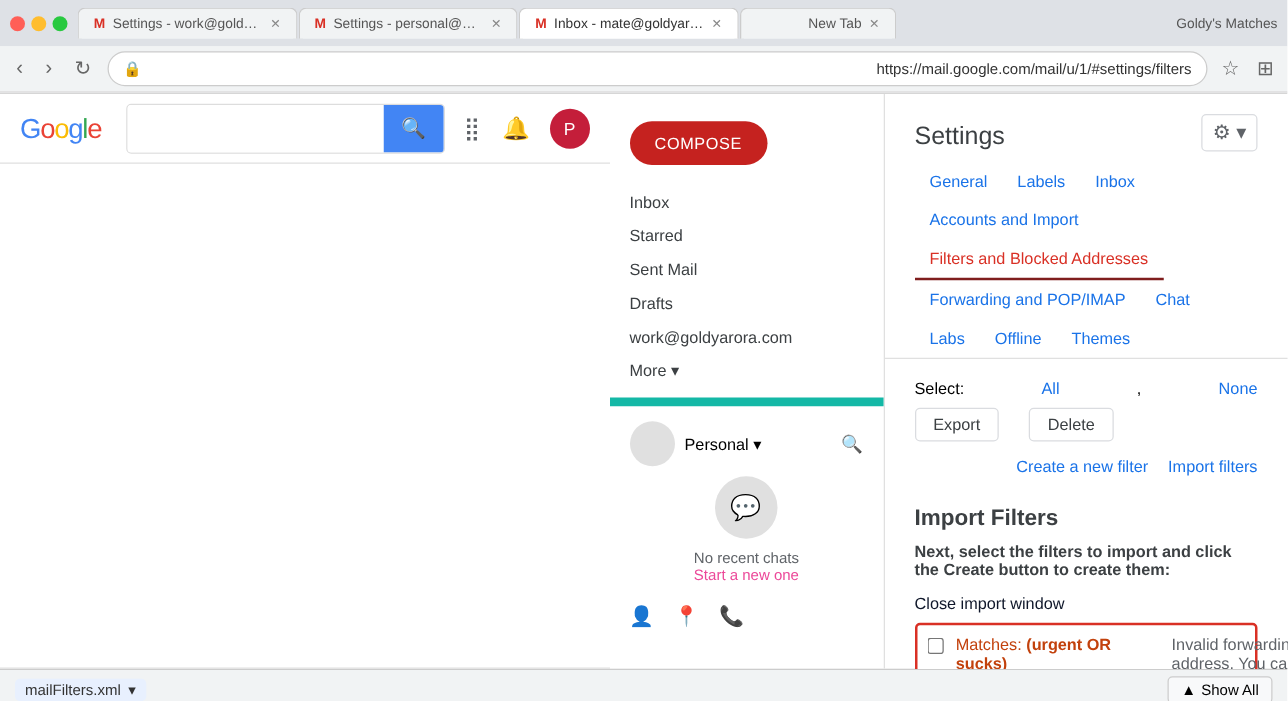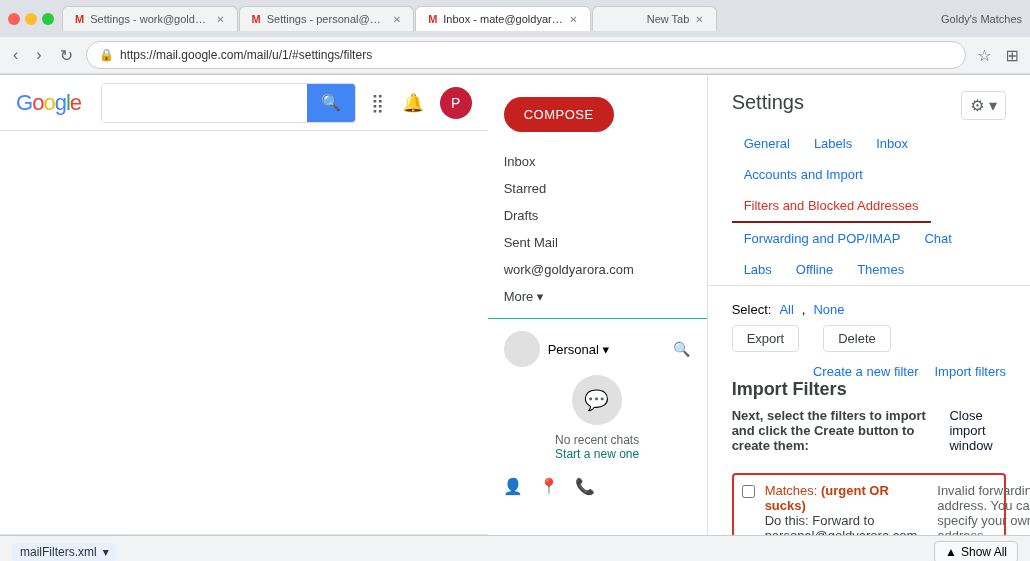--- a/index.html
+++ b/index.html
@@ -15,21 +15,21 @@
     .tl-green { background: #28c940; }
     .tab { display: flex; align-items: center; gap: 6px; padding: 6px 12px; background: #f1f3f4; border-radius: 6px 6px 0 0; font-size: 11px; color: #555; max-width: 180px; border: 1px solid #ccc; border-bottom: none; }
     .tab.active { background: #fff; color: #333; }
     .tab-close { margin-left: auto; color: #888; cursor: pointer; font-size: 10px; }
 
     .nav-bar { display: flex; align-items: center; padding: 4px 8px; gap: 8px; background: #f1f3f4; border-bottom: 1px solid #ddd; }
     .nav-btn { background: none; border: none; font-size: 16px; color: #666; cursor: pointer; padding: 3px 5px; }
     .nav-btn:disabled { color: #ccc; }
     .address-bar { flex: 1; height: 28px; border: 1px solid #ccc; border-radius: 14px; padding: 0 12px; font-size: 12px; background: #fff; display: flex; align-items: center; gap: 6px; }
     .lock-icon { color: #5f6368; font-size: 12px; }
-    .address-text { font-size: 12px; color: #333; flex: 1; }
+    .address-text { font-size: 12px; color: #333; flex: 1; text-align: right; }
     .nav-actions { display: flex; gap: 8px; align-items: center; }
     .nav-icon-btn { background: none; border: none; font-size: 16px; color: #666; cursor: pointer; padding: 3px; }
 
     
     .app { display: flex; height: 460px; }
 
     
     .app-header { display: flex; align-items: center; padding: 6px 16px; border-bottom: 1px solid #e0e0e0; gap: 12px; height: 56px; }
     .search-bar { display: flex; flex: 1; max-width: 550px; height: 40px; border: 1px solid #ddd; border-radius: 4px; overflow: hidden; align-items: center; }
     .search-input { flex: 1; border: none; outline: none; padding: 0 12px; font-size: 14px; height: 100%; }
@@ -41,50 +41,50 @@
 
     
     .main-layout { display: flex; flex: 1; overflow: hidden; }
 
     
     .sidebar { width: 220px; padding: 14px 0; border-right: 1px solid #e0e0e0; overflow-y: auto; flex-shrink: 0; }
     .compose-btn { display: block; margin: 8px 16px 16px; background: #c5221f; color: white; border: none; border-radius: 24px; padding: 10px 20px; font-size: 13px; font-weight: 500; cursor: pointer; letter-spacing: 0.5px; }
     .sidebar-nav { list-style: none; }
     .sidebar-nav li { padding: 6px 16px; cursor: pointer; font-size: 13px; color: #3c4043; }
 
-    .chat-section { padding: 12px 16px 8px; border-top: 1px solid #14b8a6; margin-top: 8px; }
+    .chat-section { padding: 12px 16px 8px; border-top: 7px solid #14b8a6; margin-top: 8px; }
     .chat-profile { display: flex; align-items: center; gap: 8px; margin-bottom: 8px; }
     .chat-avatar { width: 36px; height: 36px; border-radius: 50%; background: #e0e0e0; }
     .chat-search-btn { background: none; border: none; font-size: 14px; color: #5f6368; cursor: pointer; margin-left: auto; }
     .chat-bubble { width: 50px; height: 50px; border-radius: 50%; background: #e0e0e0; margin: 8px auto; display: flex; align-items: center; justify-content: center; font-size: 20px; color: #9e9e9e; }
     .no-chats { text-align: center; font-size: 12px; color: #5f6368; }
-    .start-chat { text-align: center; font-size: 12px; color: #0f766e; cursor: pointer; }
+    .start-chat { text-align: center; font-size: 12px; color: #ec4899; cursor: pointer; }
 
     .chat-icons { display: flex; gap: 16px; padding: 8px 16px; }
     .chat-icon-btn { background: none; border: none; font-size: 16px; color: #5f6368; cursor: pointer; }
 
     
     .content { flex: 1; overflow-y: auto; padding: 0; }
-    .settings-header { display: flex; align-items: flex-start; justify-content: space-between; padding: 16px 24px 8px; }
+    .settings-header { display: flex; align-items: flex-end; justify-content: space-between; padding: 16px 24px 8px; }
     .settings-title { font-size: 20px; color: #3c4043; font-weight: 400; }
     .settings-gear { background: none; border: 1px solid #dadce0; border-radius: 4px; padding: 4px 8px; cursor: pointer; font-size: 16px; color: #5f6368; }
 
     
     .settings-tabs { display: flex; border-bottom: 1px solid #e0e0e0; padding: 0 24px; flex-wrap: wrap; gap: 0; }
     .settings-tab { padding: 8px 12px; font-size: 13px; color: #1a73e8; cursor: pointer; white-space: nowrap; text-decoration: none; }
     .settings-tab.active { color: #d93025; border-bottom: 2px solid #7f1d1d; font-weight: 500; }
 
     
     .settings-content { padding: 16px 24px; }
-    .select-row { display: flex; align-items: center; gap: 8px; margin-bottom: 8px; font-size: 13px; }
+    .select-row { display: flex; align-items: center; gap: 8px; margin-bottom: 8px; font-size: 13px; justify-content: space-between; }
     .select-link { color: #1a73e8; cursor: pointer; text-decoration: none; }
     .action-btns { display: flex; gap: 24px; margin-bottom: 12px; }
     .action-btn { padding: 5px 14px; border: 1px solid #dadce0; border-radius: 4px; background: none; font-size: 13px; cursor: pointer; color: #3c4043; }
 
-    .filter-actions-right { display: flex; justify-content: flex-end; gap: 16px; margin-bottom: 0; }
+    .filter-actions-right { display: flex; justify-content: flex-end; gap: 16px; margin-bottom: 24px; }
     .filter-link { color: #1a73e8; cursor: pointer; font-size: 13px; }
 
     .import-filters-title { font-size: 18px; font-weight: bold; color: #3c4043; margin-bottom: 8px; }
     .import-filters-subtitle { font-size: 13px; font-weight: bold; color: #3c4043; margin-bottom: 12px; }
     .close-import { color: #0f172a; cursor: pointer; font-size: 13px; float: right; }
 
     
     .filter-row { display: flex; align-items: flex-start; padding: 8px; margin-bottom: 4px; border: 1px solid transparent; border-radius: 4px; }
     .filter-row.error-row { border: 2px solid #d93025; border-radius: 4px; background: #fff; }
     .filter-checkbox { margin-right: 10px; margin-top: 2px; }
@@ -170,22 +170,22 @@
     </div>
   </div>
 
   <div class="main-layout">
 
     <div class="sidebar">
       <button class="compose-btn">COMPOSE</button>
       <ul class="sidebar-nav">
         <li>Inbox</li>
         <li>Starred</li>
+        <li>Sent Mail</li>
         <li>Drafts</li>
-        <li>Sent Mail</li>
         <li>work@goldyarora.com</li>
         <li>More ▾</li>
       </ul>
       <div class="chat-section">
         <div class="chat-profile">
           <div class="chat-avatar"></div>
           <span style="font-size:13px;font-weight:500;">Personal ▾</span>
           <button class="chat-search-btn">🔍</button>
         </div>
         <div class="chat-bubble">
@@ -235,21 +235,21 @@
         </div>
 
         <div class="filter-actions-right">
           <a class="filter-link">Create a new filter</a>
           <a class="filter-link">Import filters</a>
         </div>
 
         <div>
           <div class="import-filters-title">Import Filters</div>
 
-          <div style="display:flex;justify-content:flex-start;align-items:flex-start;margin-bottom:8px;">
+          <div style="display:flex;justify-content:flex-start;align-items:flex-start;margin-bottom:8px;flex-direction:column;">
             <span class="import-filters-subtitle">Next, select the filters to import and click the Create button to create them:</span>
             <a class="close-import">Close import window</a>
           </div>
 
           <div class="filter-row error-row">
             <input type="checkbox" class="filter-checkbox" style="">
             <div class="filter-info">
               <div class="filter-match">Matches: <strong>(urgent OR sucks)</strong></div>
               <div class="filter-action">Do this: Forward to personal@goldyarora.com</div>
             </div>

